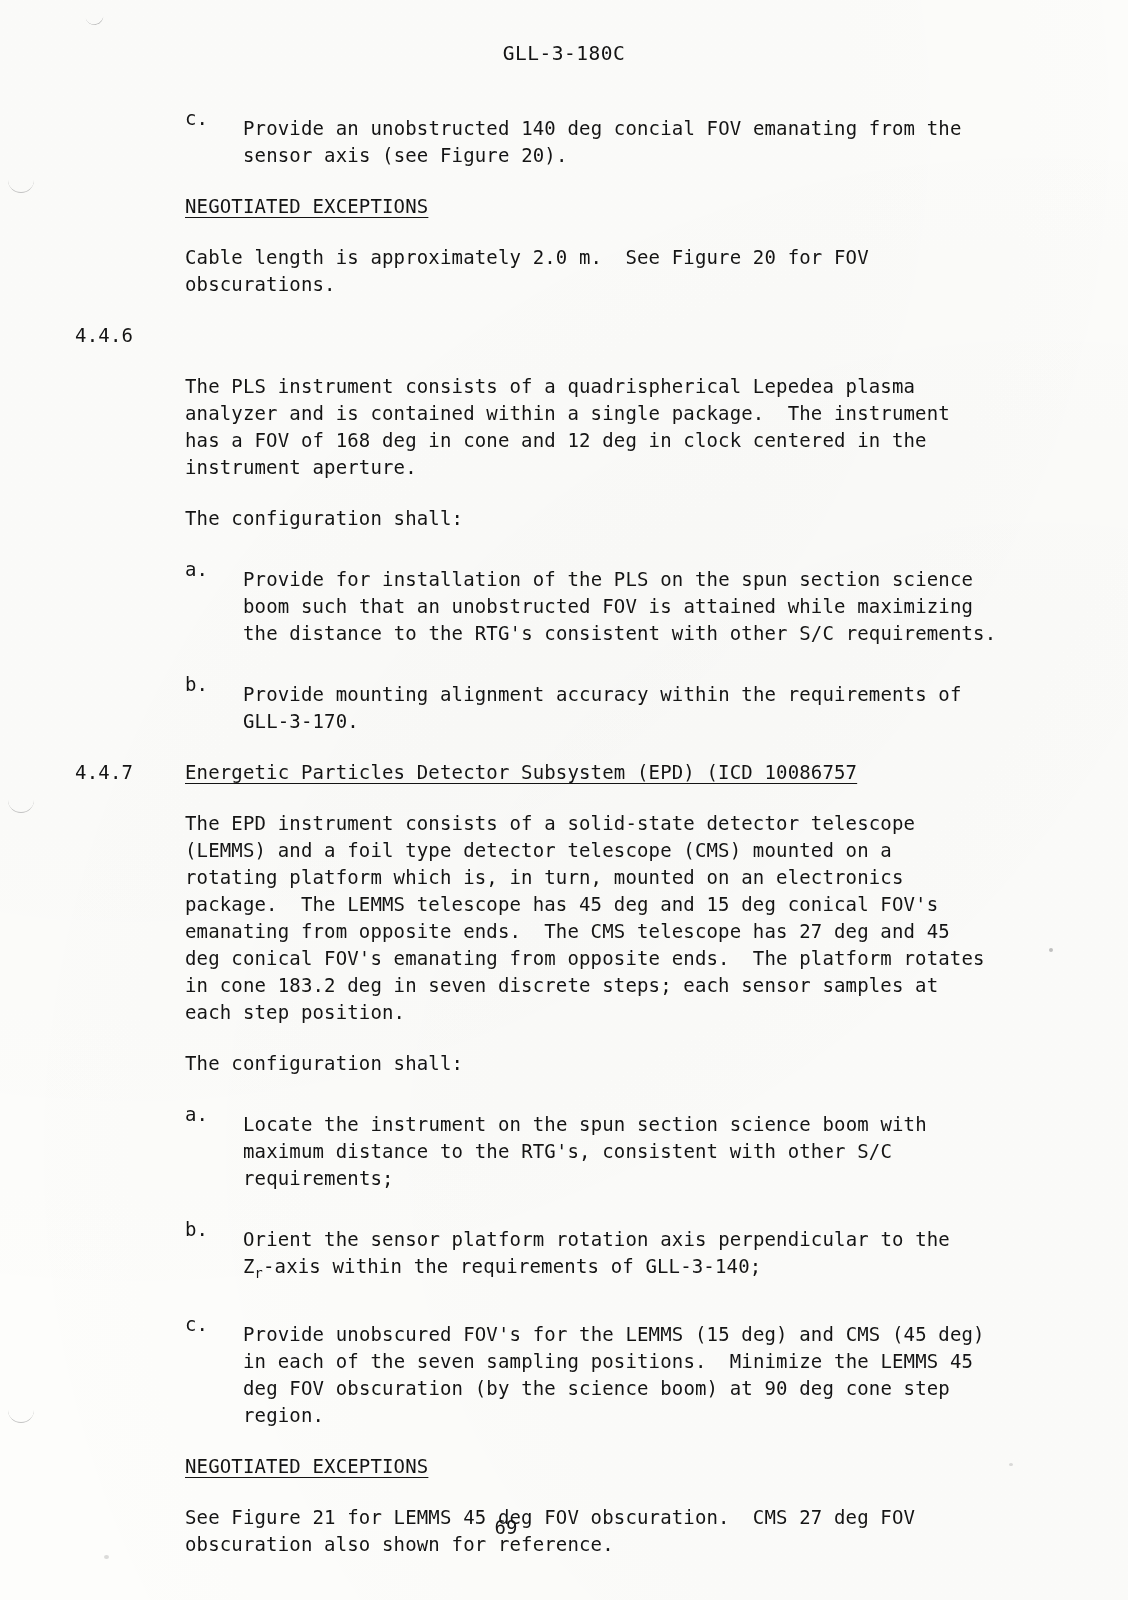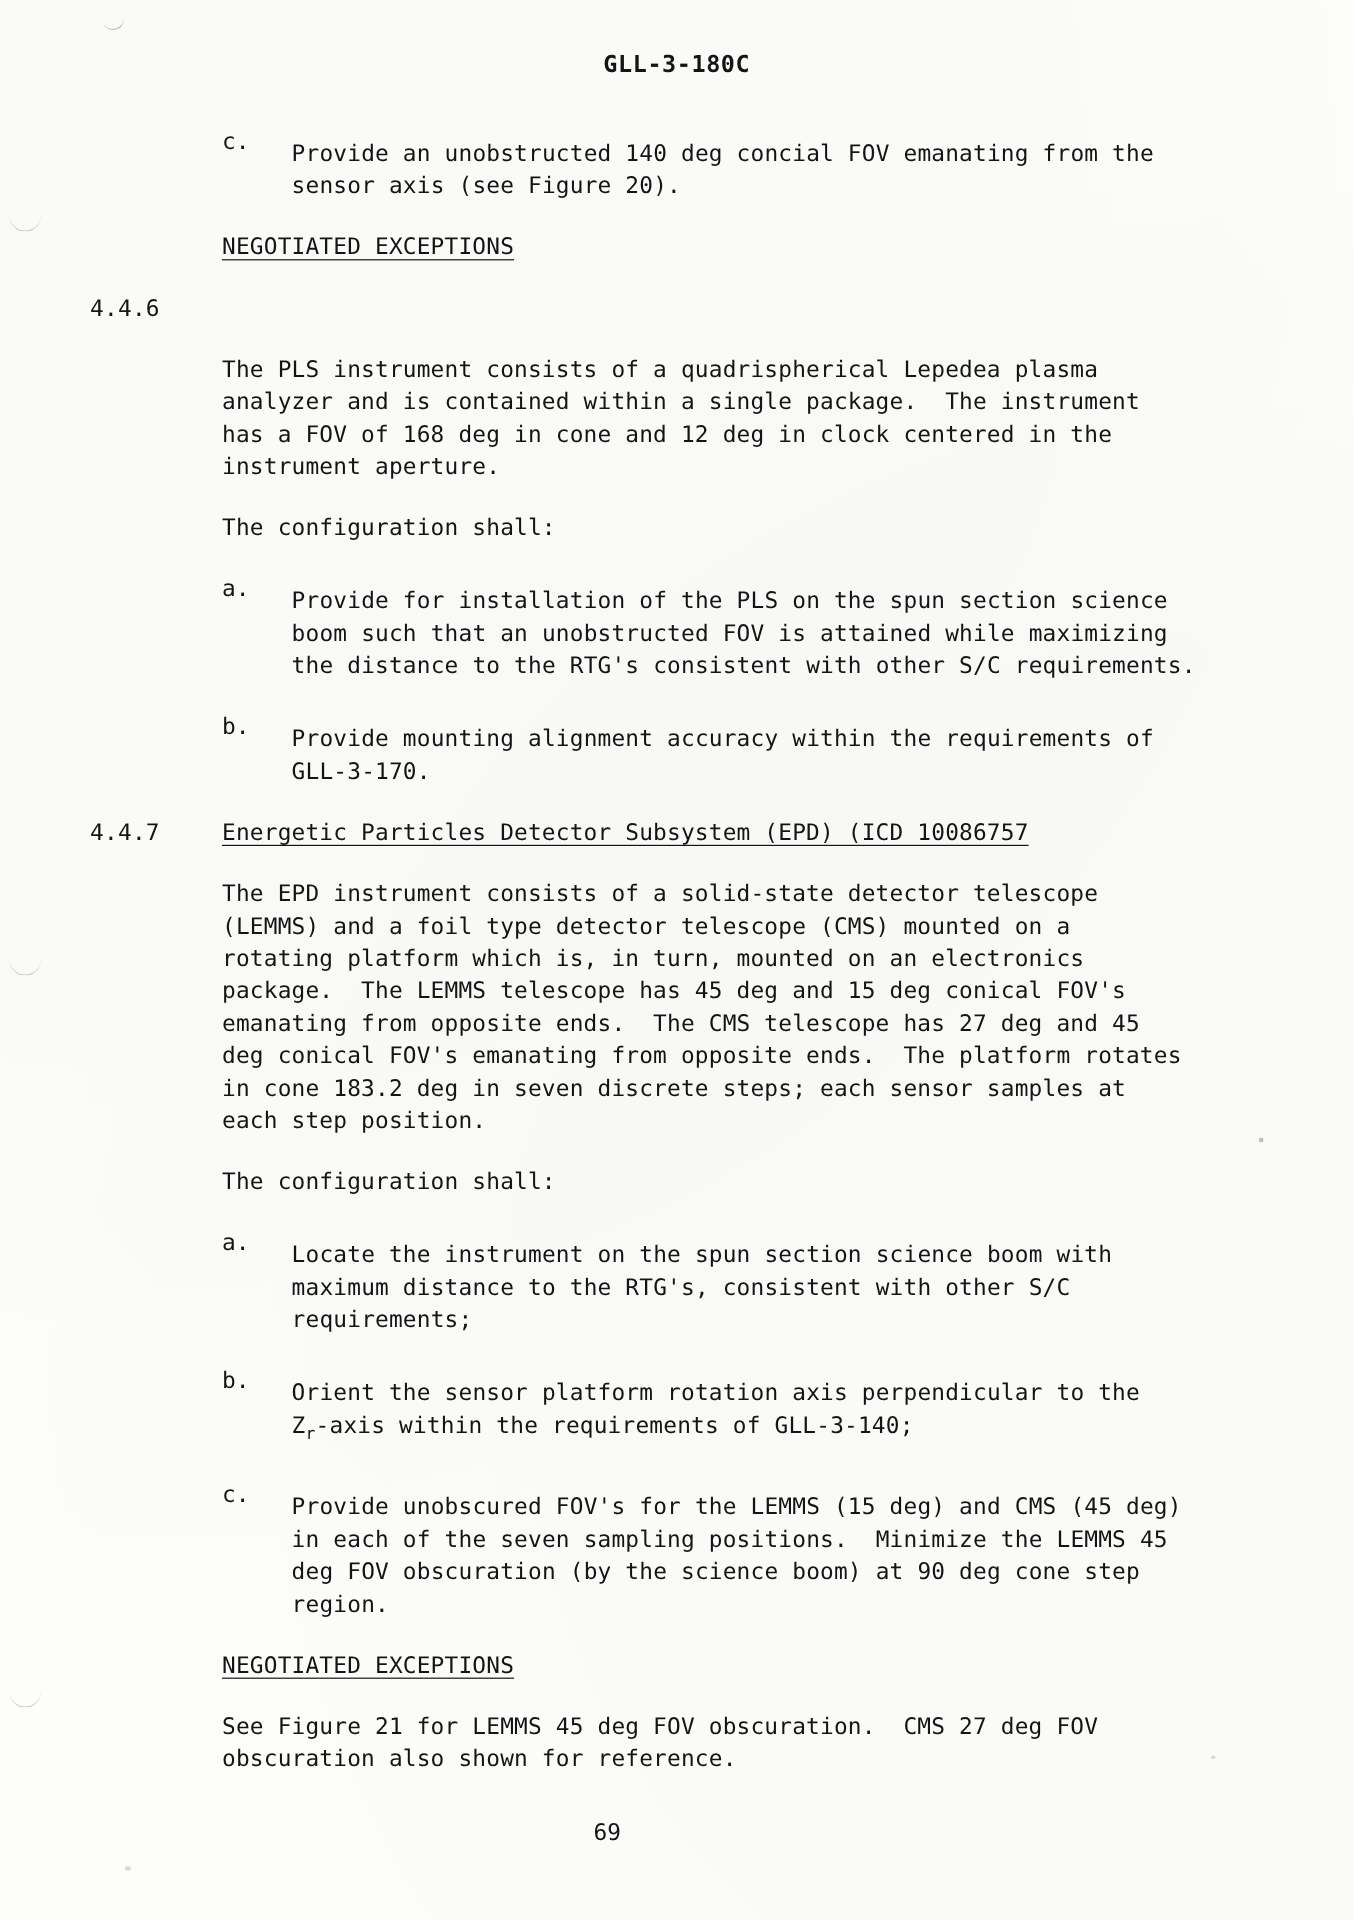--- a/index.html
+++ b/index.html
@@ -34,21 +34,20 @@
   }
 
   .header {
     position: absolute;
     top: 42px;
     left: 0;
     width: 1128px;
     text-align: center;
     font-size: 19.5px;
     letter-spacing: 0.5px;
-    font-weight: bold;
   }
 
   .content {
     position: absolute;
     top: 105px;
     left: 75px;
     width: 978px;
   }
 
   .secnum {
@@ -177,20 +176,22 @@
     <div class="indent-110">
       <div class="listitem">
         <span class="marker">c.</span>
         <span class="itemtext">Provide an unobstructed 140 deg concial FOV emanating from the
 sensor axis (see Figure 20).</span>
       </div>
     </div>
 
     <div class="indent-110">
       <div class="heading-ul">NEGOTIATED EXCEPTIONS</div>
+      <p class="para">Cable length is approximately 2.0 m.  See Figure 20 for FOV
+obscurations.</p>
     </div>
 
     <div class="sec-row">
       <span class="secnum">4.4.6</span>
     </div>
 
     <div class="indent-110">
       <p class="para">The PLS instrument consists of a quadrispherical Lepedea plasma
 analyzer and is contained within a single package.  The instrument
 has a FOV of 168 deg in cone and 12 deg in clock centered in the

